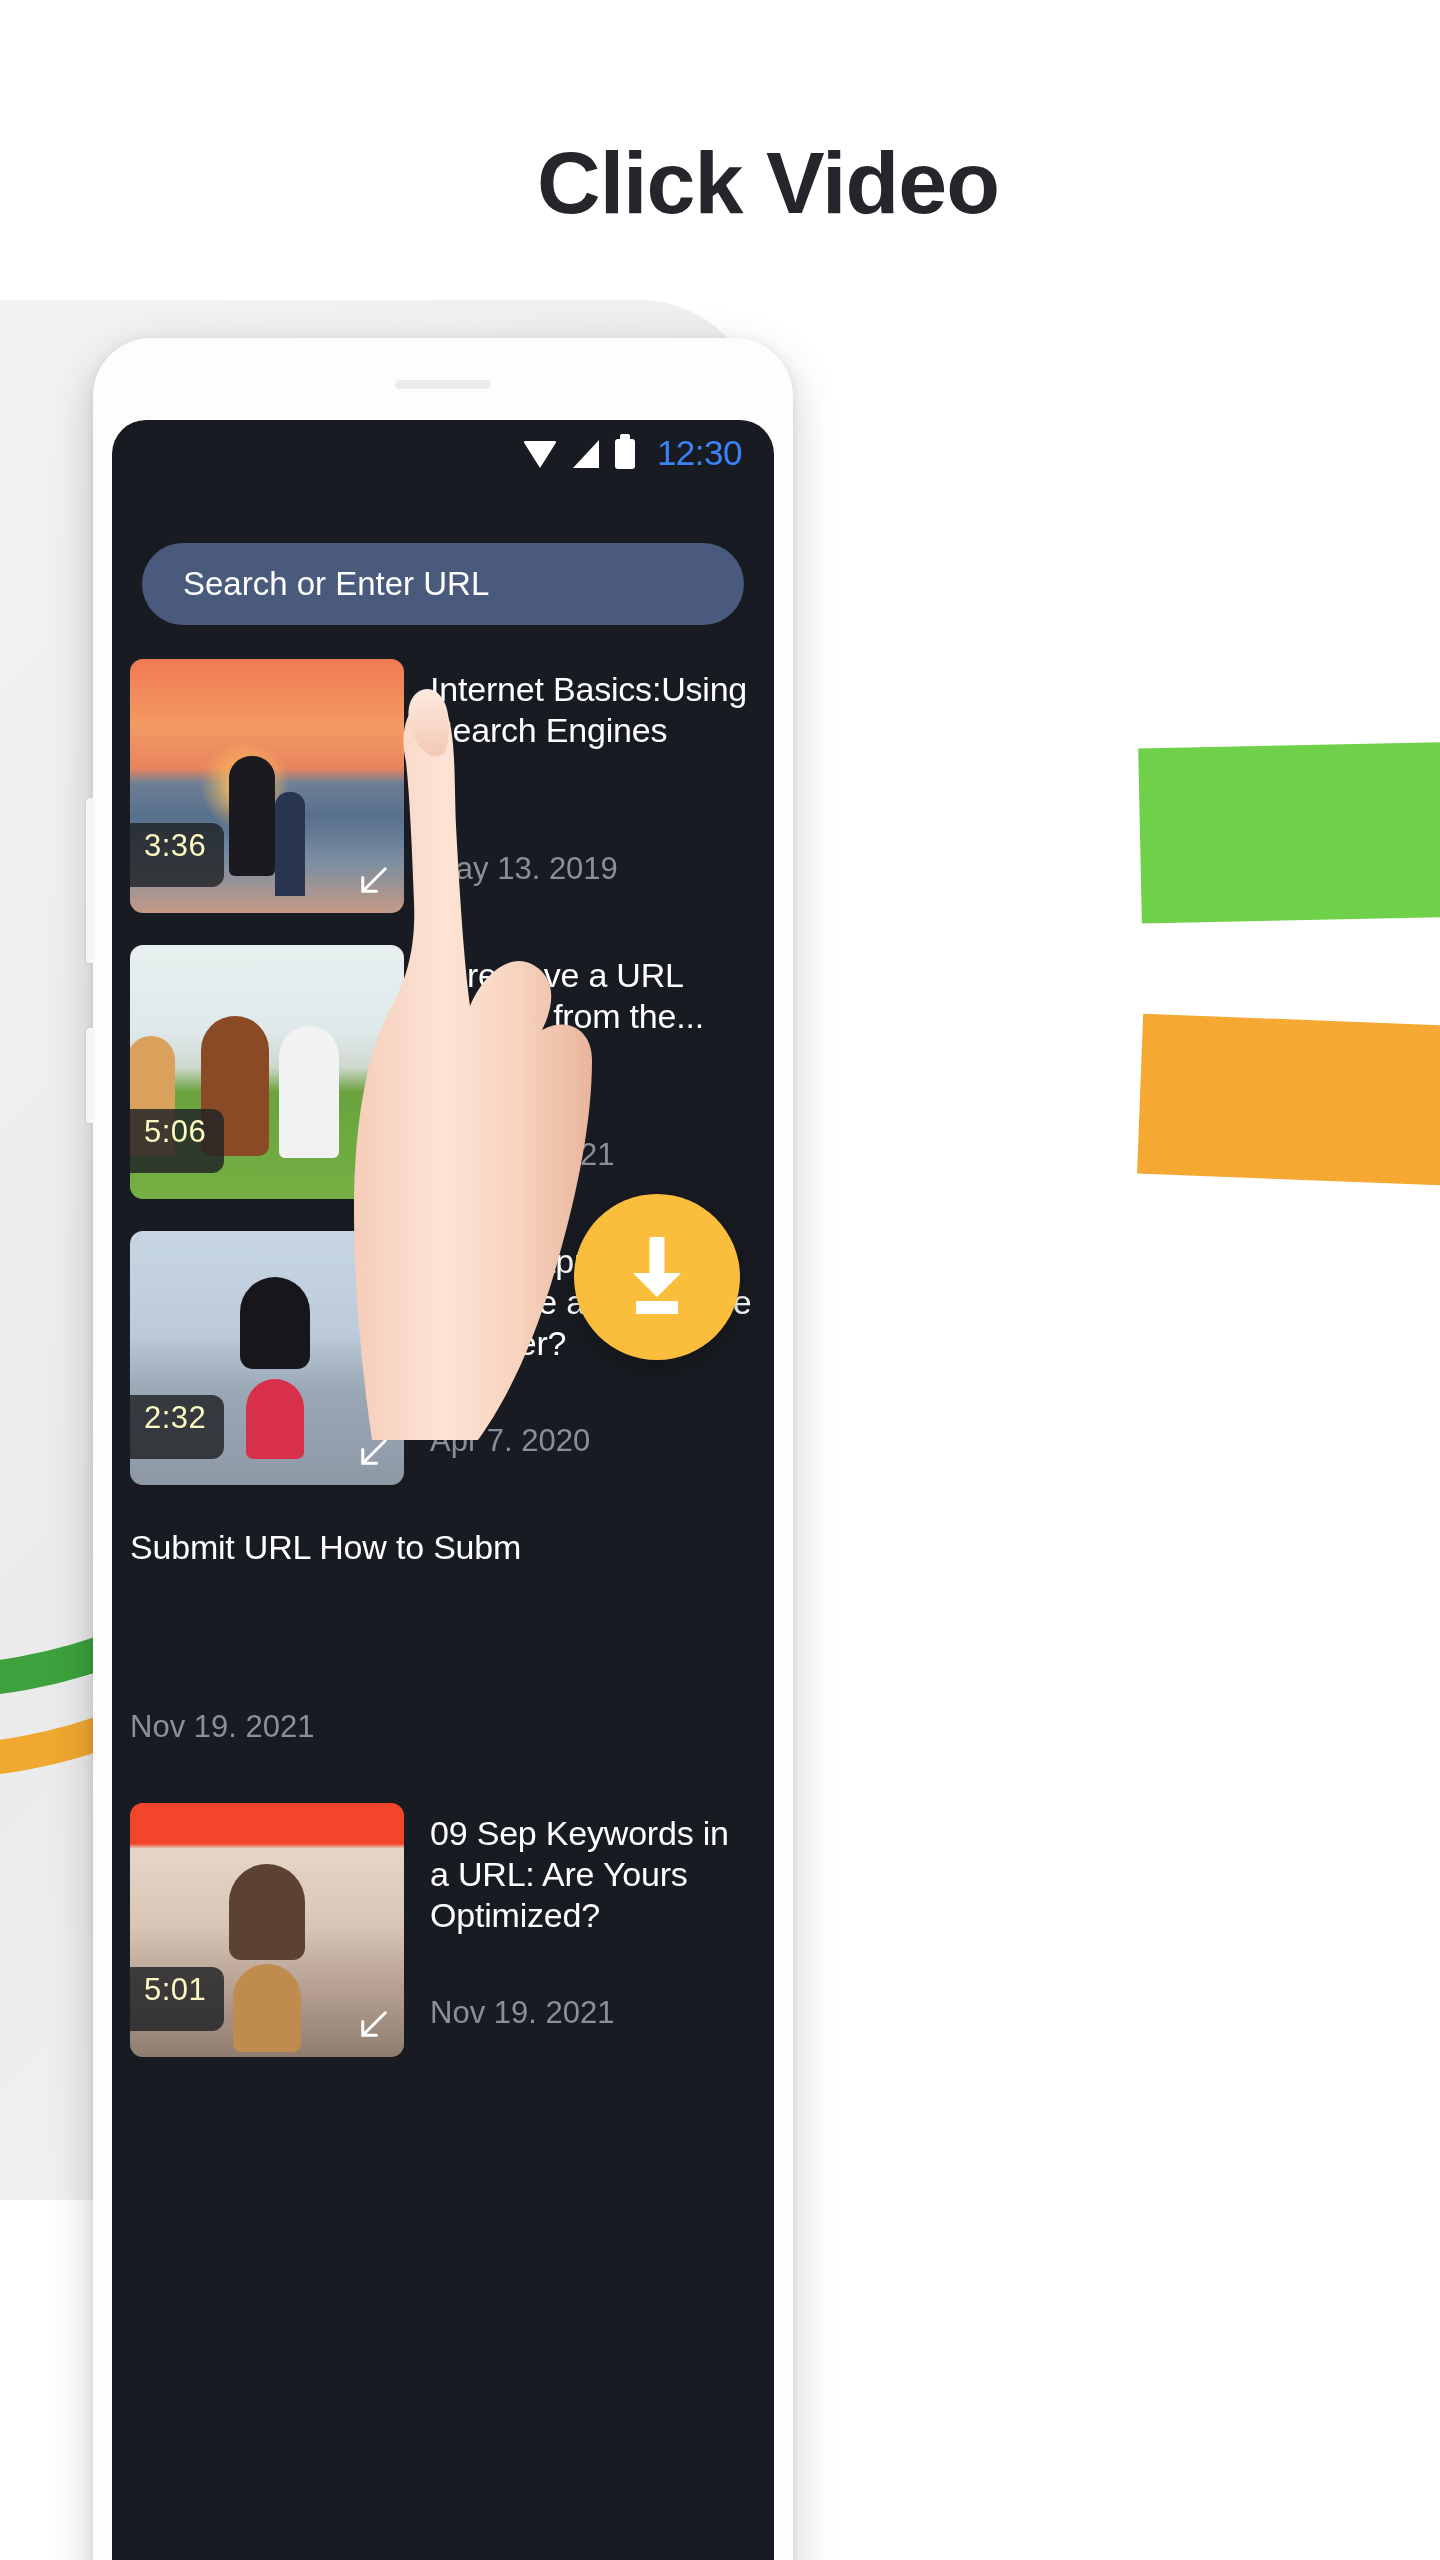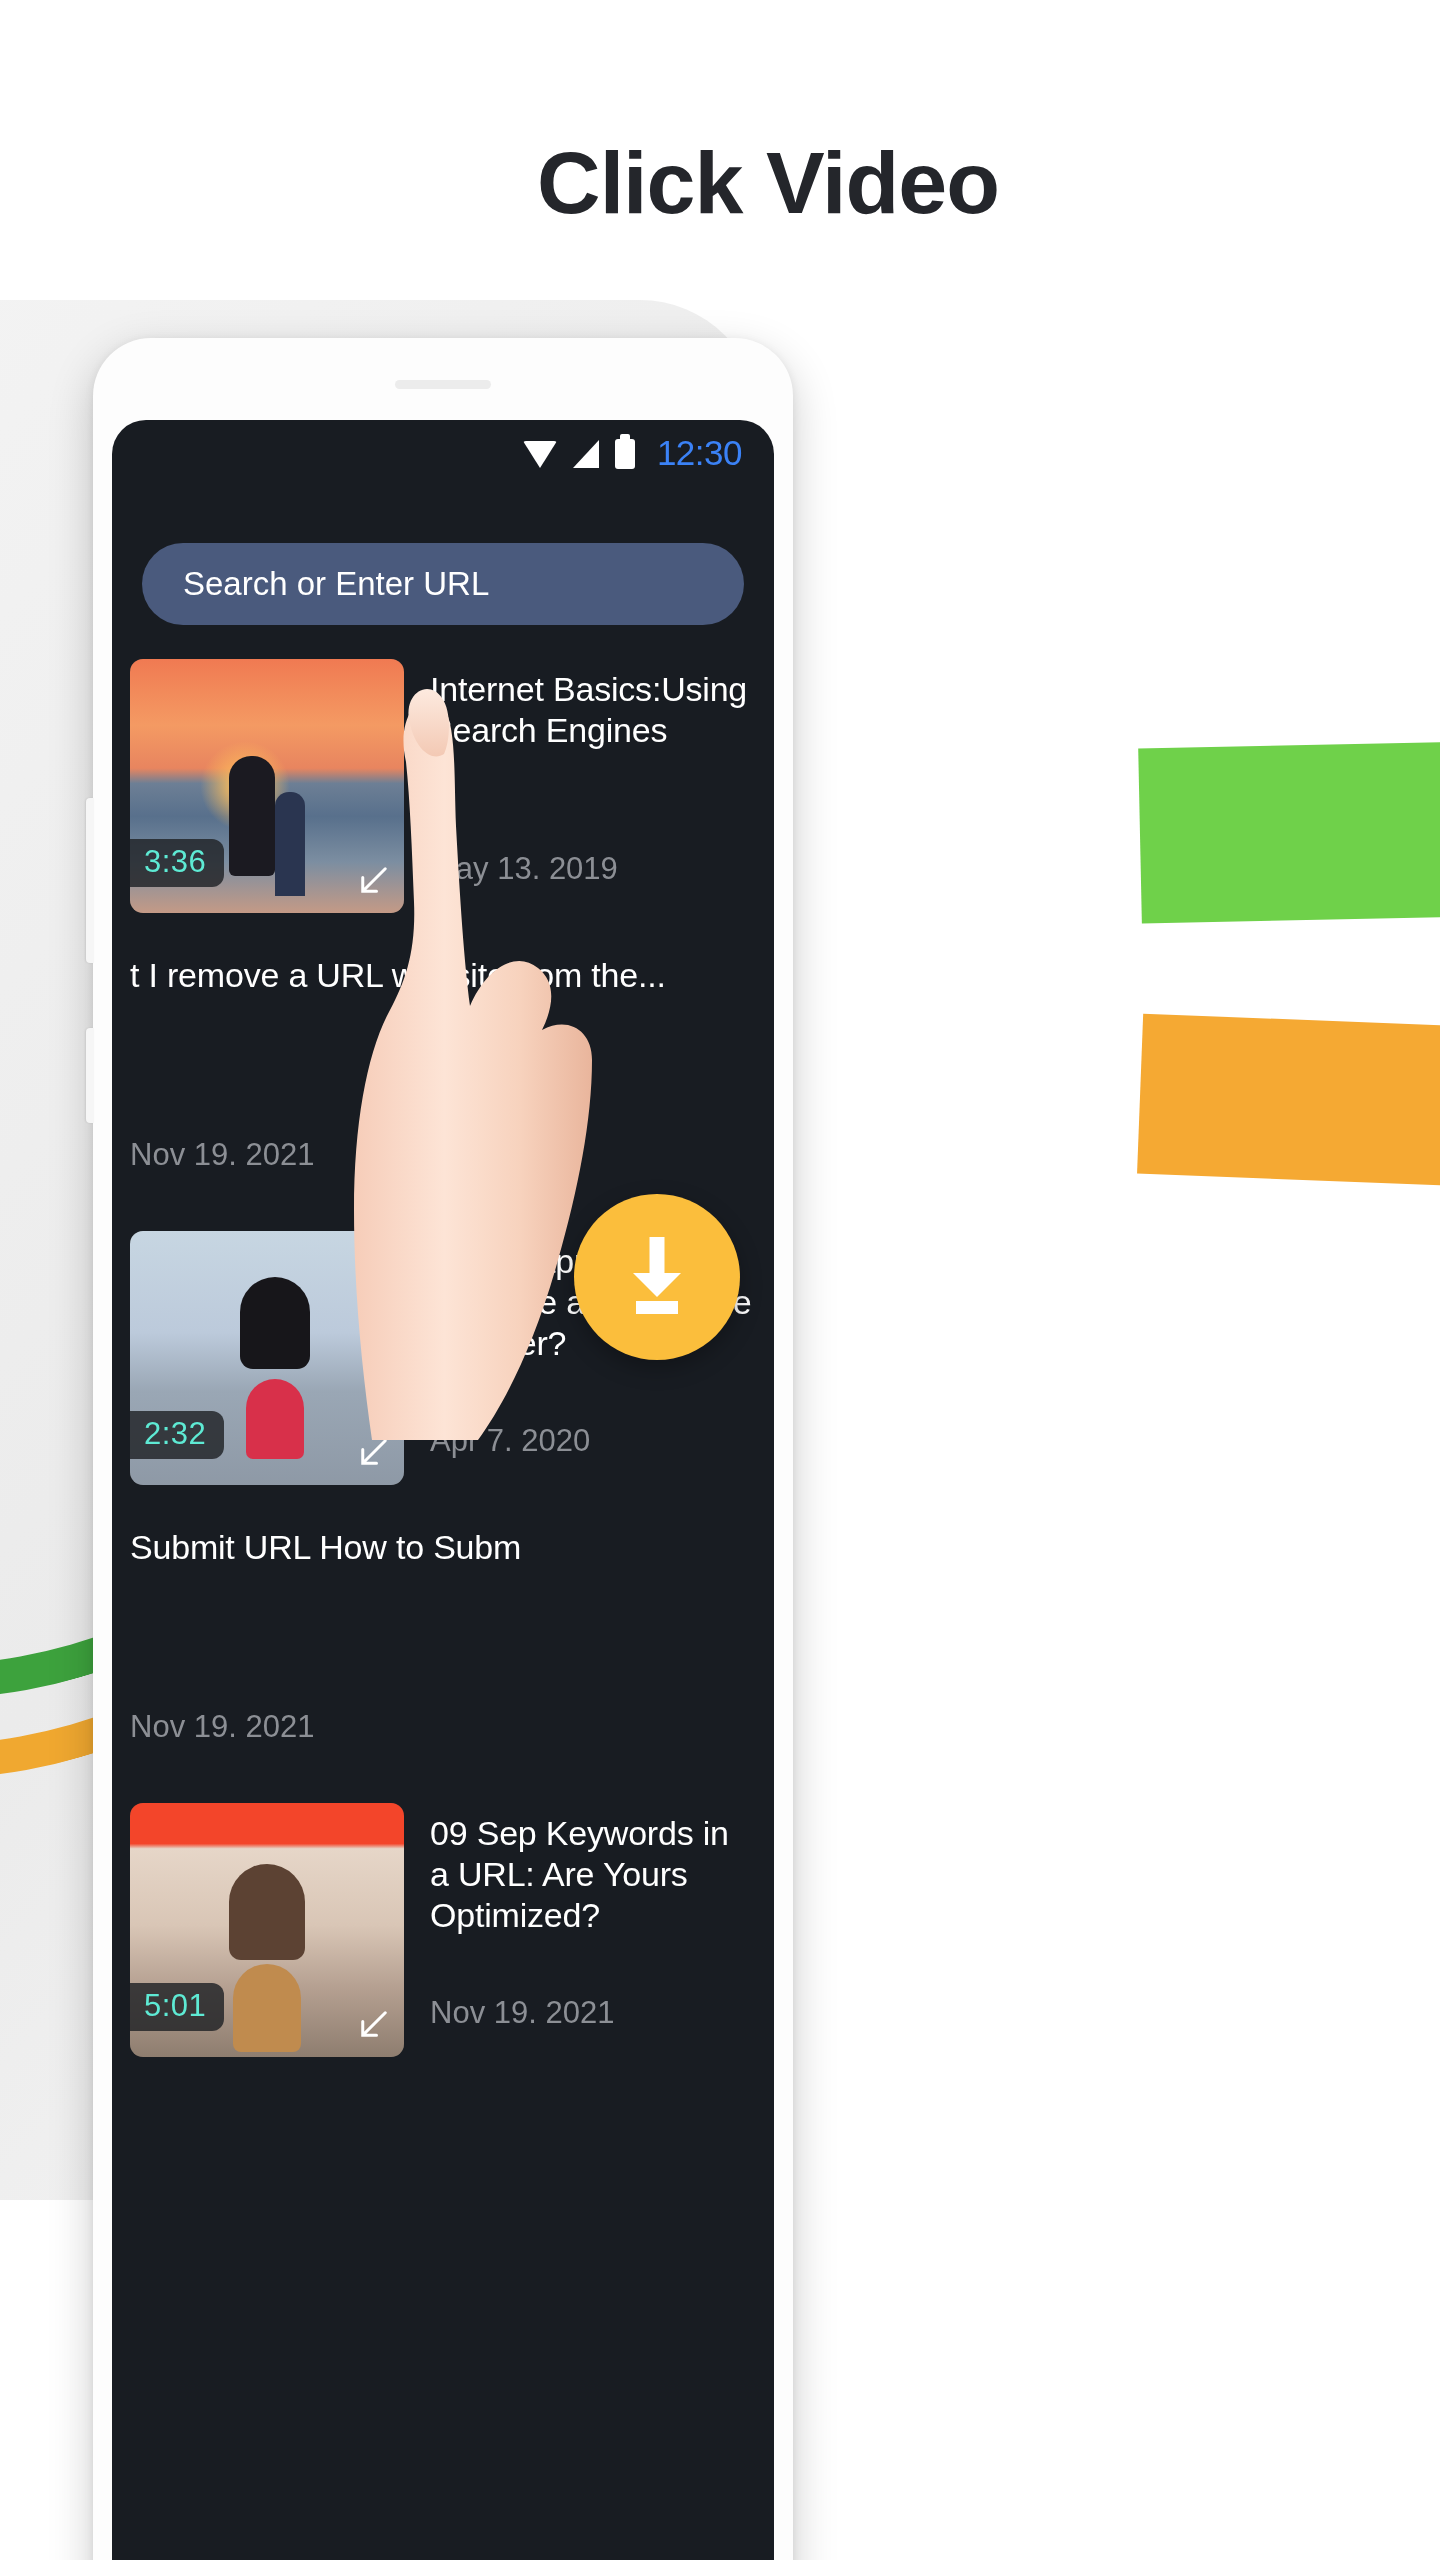--- a/index.html
+++ b/index.html
@@ -200,23 +200,23 @@
     width:274px; height:254px;
     border-radius:13px;
     overflow:hidden;
     background:#333;
   }
   .thumb-art { position:absolute; inset:0; }
   .duration {
     position:absolute;
     left:0; bottom:26px;
     background:rgba(32,34,38,.82);
-    color:#5eead4;
+    color:#fef9c3;
     font-size:31px;
-    padding:5px 18px 7px 14px;
+    padding:5px 18px 23px 14px;
     border-radius:0 12px 12px 0;
     letter-spacing:0.5px;
   }
   .expand-icon {
     position:absolute;
     right:15px; bottom:18px;
     width:30px; height:30px;
   }
   .meta {
     flex:1;
@@ -364,20 +364,27 @@
             <path d="M3 10 L3 21 L14 21 M3 21 L21 3" stroke="#fff" stroke-width="2.4" fill="none" stroke-linecap="round"></path>
           </svg>
         </div>
         <div class="meta">
           <div class="video-title">Internet Basics:Using Search Engines</div>
           <div class="video-date">May 13. 2019</div>
         </div>
       </div>
 
       <div class="video-item">
+        <div class="thumb">
+          <div class="thumb-art art-dog"></div>
+          <div class="duration">5:06</div>
+          <svg class="expand-icon" viewBox="0 0 24 24">
+            <path d="M3 10 L3 21 L14 21 M3 21 L21 3" stroke="#fff" stroke-width="2.4" fill="none" stroke-linecap="round"></path>
+          </svg>
+        </div>
         <div class="meta">
           <div class="video-title">t I remove a URL website from the...</div>
           <div class="video-date">Nov 19. 2021</div>
         </div>
       </div>
 
       <div class="video-item">
         <div class="thumb">
           <div class="thumb-art art-run"></div>
           <div class="duration">2:32</div>

